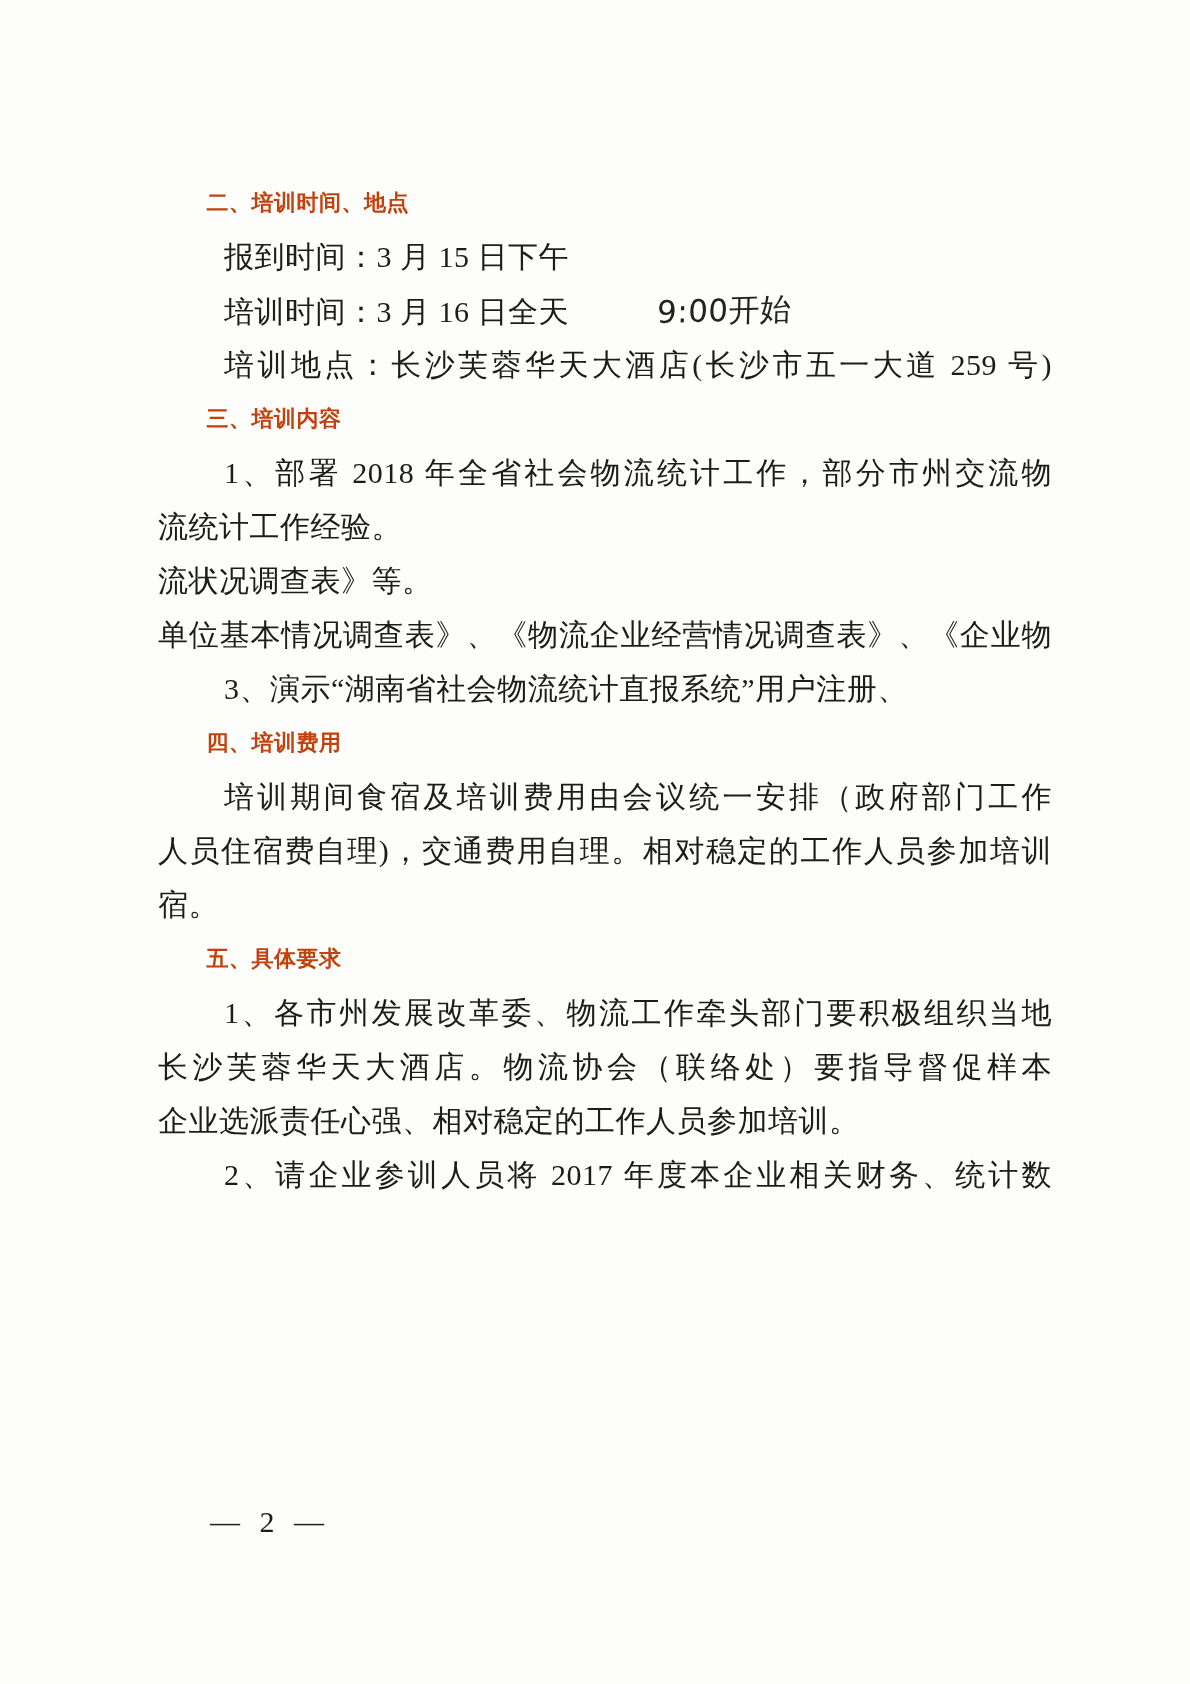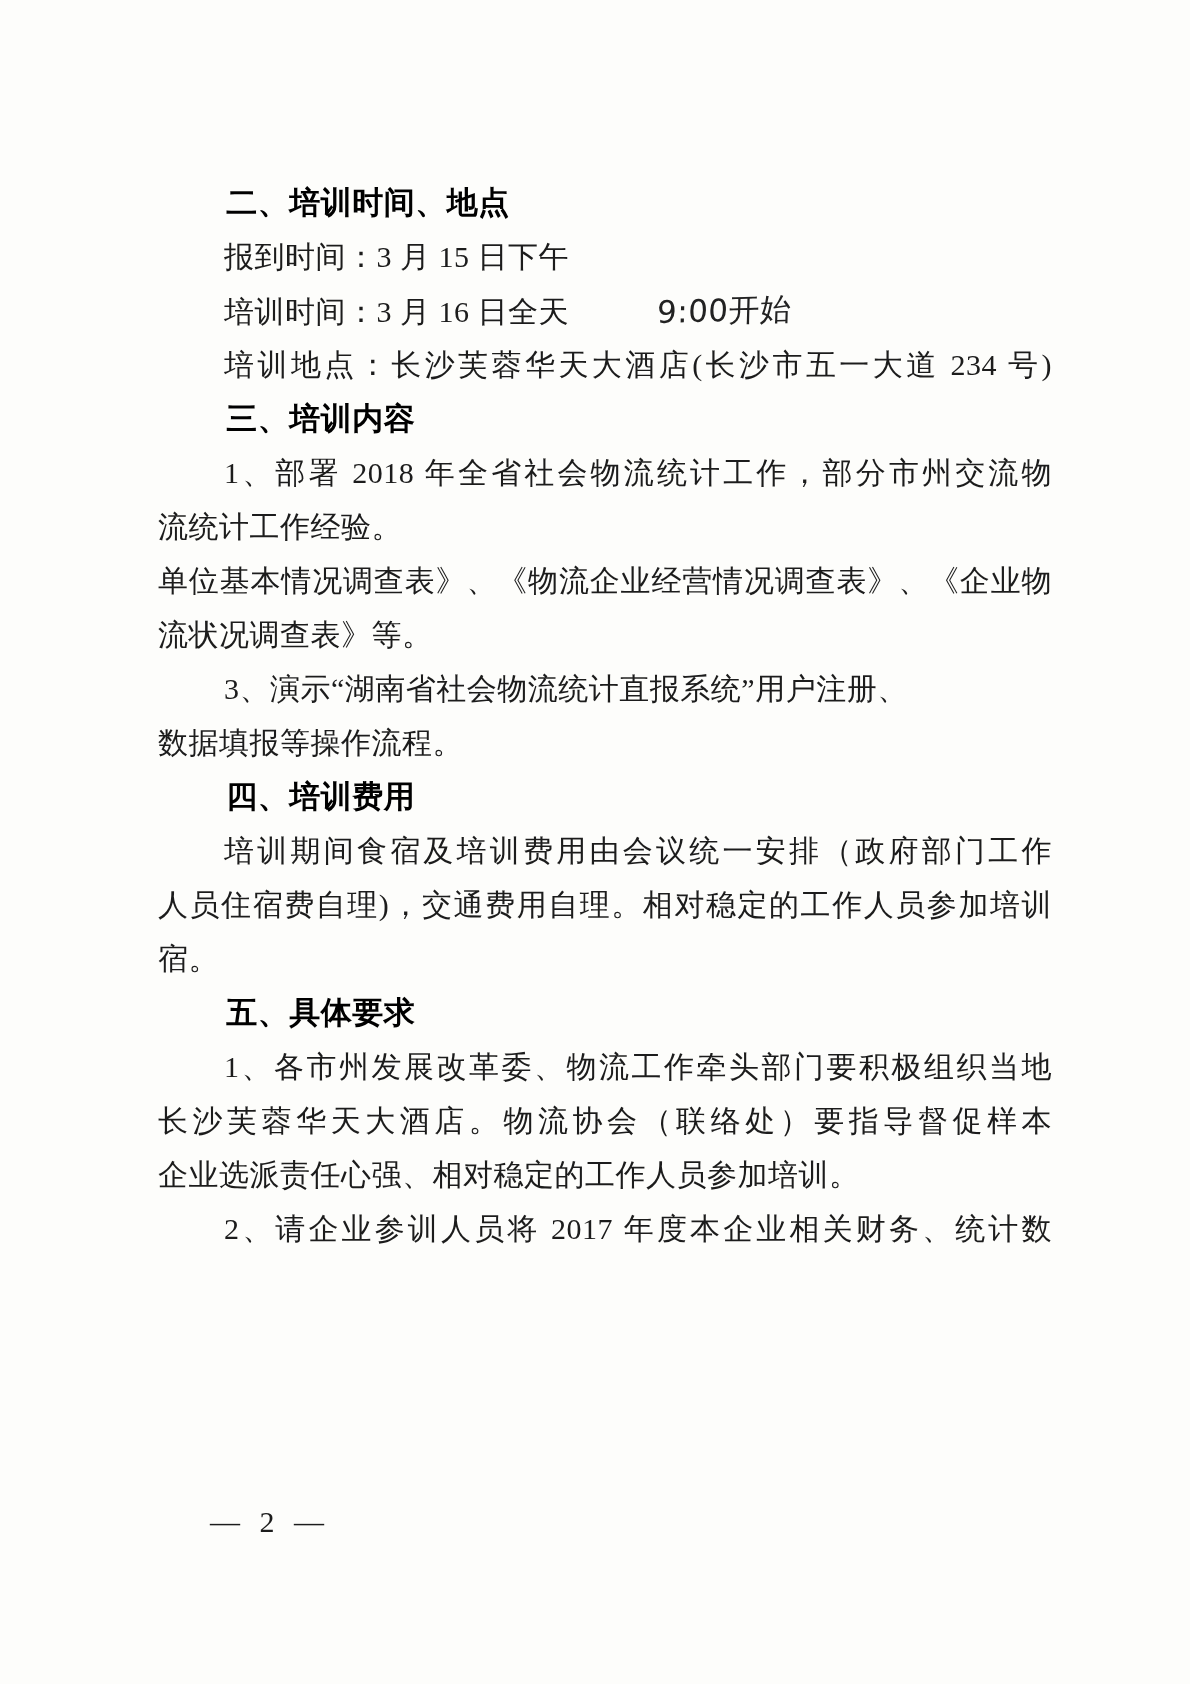--- a/index.html
+++ b/index.html
@@ -33,22 +33,22 @@
   .indent {
     text-indent: 2.2em;
   }
   .stretch {
     text-align: justify;
     text-align-last: justify;
   }
   .heading {
     font-family: "Liberation Sans", "DejaVu Sans", sans-serif;
     font-weight: 700;
-    font-size: 31px;
-    color: #000000;
+    font-size: 22px;
+    color: #c2410c;
   }
   .handwritten {
     display: inline-block;
     font-family: "DejaVu Sans", sans-serif;
     font-size: 31px;
     transform: rotate(-1.5deg) skewX(-3deg);
     margin-left: 14px;
     color: #222222;
   }
   .page-number {
@@ -69,32 +69,31 @@
 
     <div class="line heading indent">二、培训时间、地点</div>
 
     <div class="line indent">报到时间：3 月 15 日下午</div>
 
     <div class="line indent">
       <span>培训时间：3 月 16 日全天</span>
       <span class="handwritten">9:00开始</span>
     </div>
 
-    <div class="line indent stretch">培训地点：长沙芙蓉华天大酒店(长沙市五一大道 234 号)</div>
+    <div class="line indent stretch">培训地点：长沙芙蓉华天大酒店(长沙市五一大道 259 号)</div>
 
     <div class="line heading indent">三、培训内容</div>
 
     <div class="line indent stretch">1、部署 2018 年全省社会物流统计工作，部分市州交流物</div>
     <div class="line">流统计工作经验。</div>
 
+    <div class="line">流状况调查表》等。</div>
     <div class="line stretch">单位基本情况调查表》、《物流企业经营情况调查表》、《企业物</div>
-    <div class="line">流状况调查表》等。</div>
 
     <div class="line indent">3、演示“湖南省社会物流统计直报系统”用户注册、</div>
-    <div class="line">数据填报等操作流程。</div>
 
     <div class="line heading indent">四、培训费用</div>
 
     <div class="line indent stretch">培训期间食宿及培训费用由会议统一安排（政府部门工作</div>
     <div class="line stretch">人员住宿费自理)，交通费用自理。相对稳定的工作人员参加培训</div>
     <div class="line">宿。</div>
 
     <div class="line heading indent">五、具体要求</div>
 
     <div class="line indent stretch">1、各市州发展改革委、物流工作牵头部门要积极组织当地</div>

